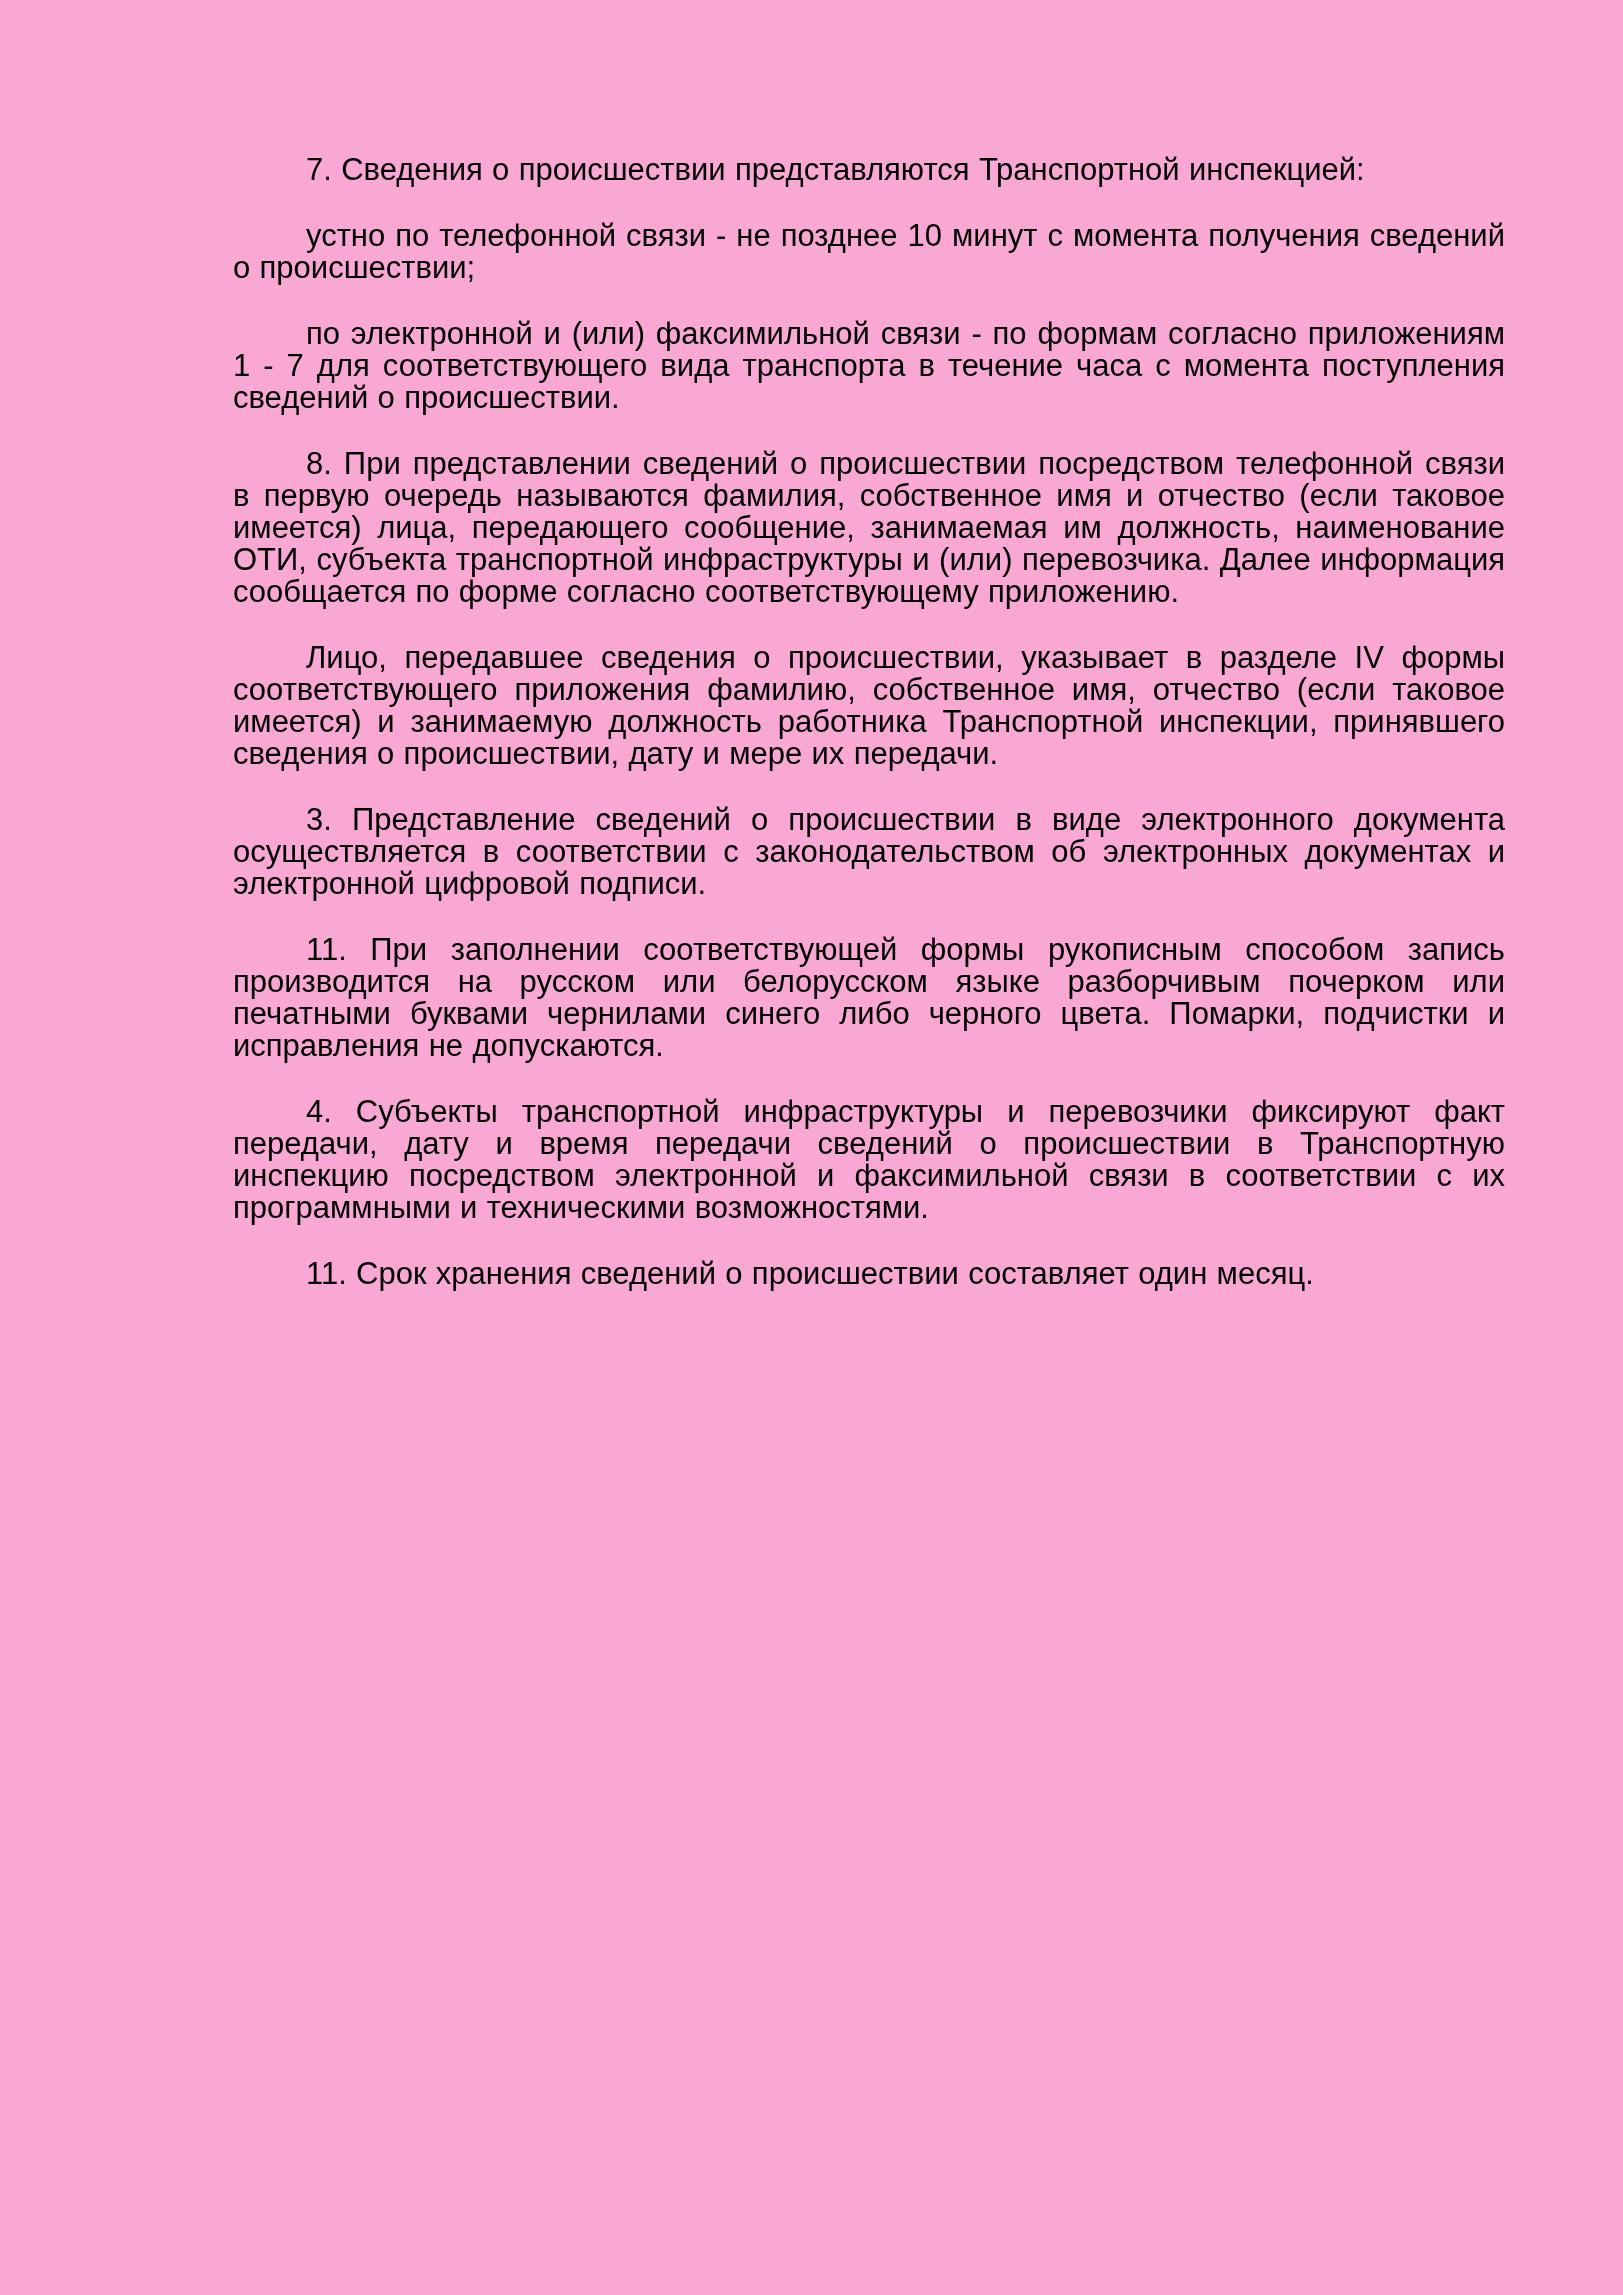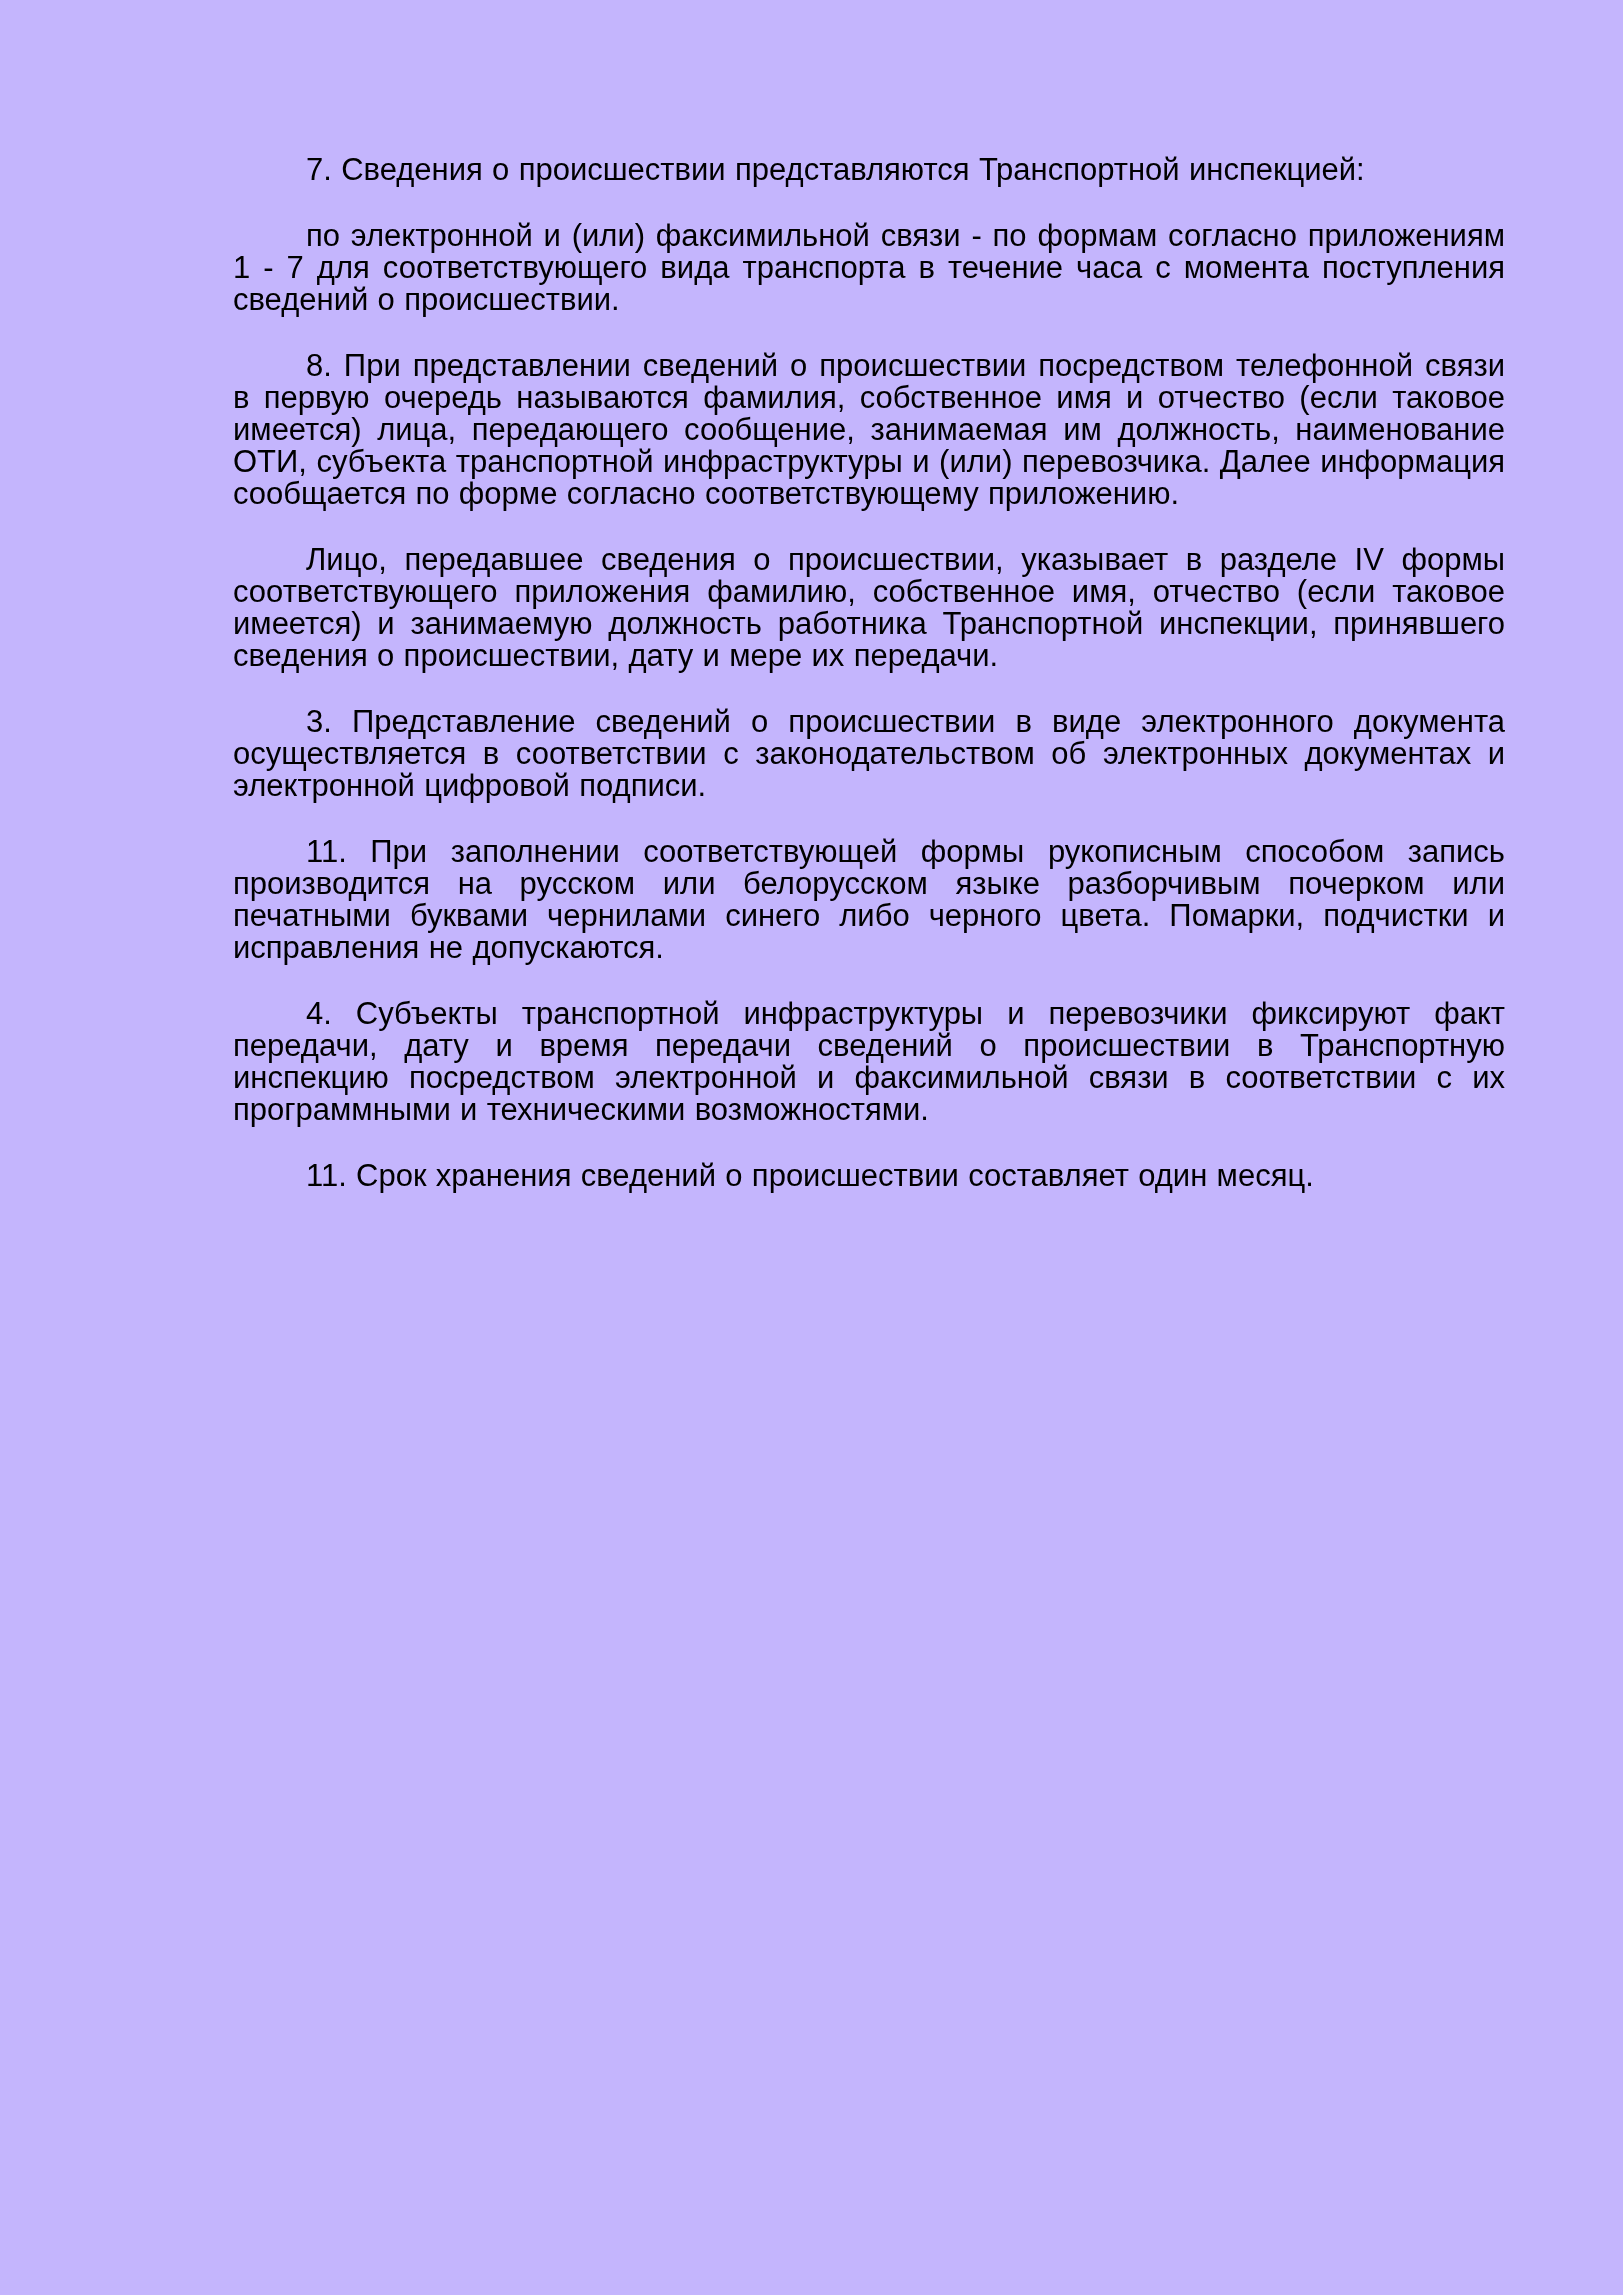--- a/index.html
+++ b/index.html
@@ -4,21 +4,21 @@
 <style>
   html, body {
     margin: 0;
     padding: 0;
     background: #ffffff;
   }
   .page {
     position: relative;
     width: 1623px;
     height: 2295px;
-    background: #c4b5fd;
+    background: #f9a8d4;
     box-sizing: border-box;
     padding: 154px 118px 0 233px;
     overflow: hidden;
   }
   .doc-body {
     width: 1272px;
   }
   .doc-body p {
     margin: 0 0 34px 0;
     font-family: "Liberation Sans", sans-serif;
@@ -29,20 +29,21 @@
     text-indent: 73px;
     word-spacing: 0.7px;
   }
 </style>
 </head>
 <body>
 
 <div class="page">
   <div class="doc-body">
     <p>7. Сведения о происшествии представляются Транспортной инспекцией:</p>
+    <p>устно по телефонной связи - не позднее 10 минут с момента получения сведений о происшествии;</p>
     <p>по электронной и (или) факсимильной связи - по формам согласно приложениям 1 - 7 для соответствующего вида транспорта в течение часа с момента поступления сведений о происшествии.</p>
     <p>8. При представлении сведений о происшествии посредством телефонной связи в первую очередь называются фамилия, собственное имя и отчество (если таковое имеется) лица, передающего сообщение, занимаемая им должность, наименование ОТИ, субъекта транспортной инфраструктуры и (или) перевозчика. Далее информация сообщается по форме согласно соответствующему приложению.</p>
     <p>Лицо, передавшее сведения о происшествии, указывает в разделе IV формы соответствующего приложения фамилию, собственное имя, отчество (если таковое имеется) и занимаемую должность работника Транспортной инспекции, принявшего сведения о происшествии, дату и мере их передачи.</p>
     <p>3. Представление сведений о происшествии в виде электронного документа осуществляется в соответствии с законодательством об электронных документах и электронной цифровой подписи.</p>
     <p>11. При заполнении соответствующей формы рукописным способом запись производится на русском или белорусском языке разборчивым почерком или печатными буквами чернилами синего либо черного цвета. Помарки, подчистки и исправления не допускаются.</p>
     <p>4. Субъекты транспортной инфраструктуры и перевозчики фиксируют факт передачи, дату и время передачи сведений о происшествии в Транспортную инспекцию посредством электронной и факсимильной связи в соответствии с их программными и техническими возможностями.</p>
     <p>11. Срок хранения сведений о происшествии составляет один месяц.</p>
   </div>
 </div>
 

